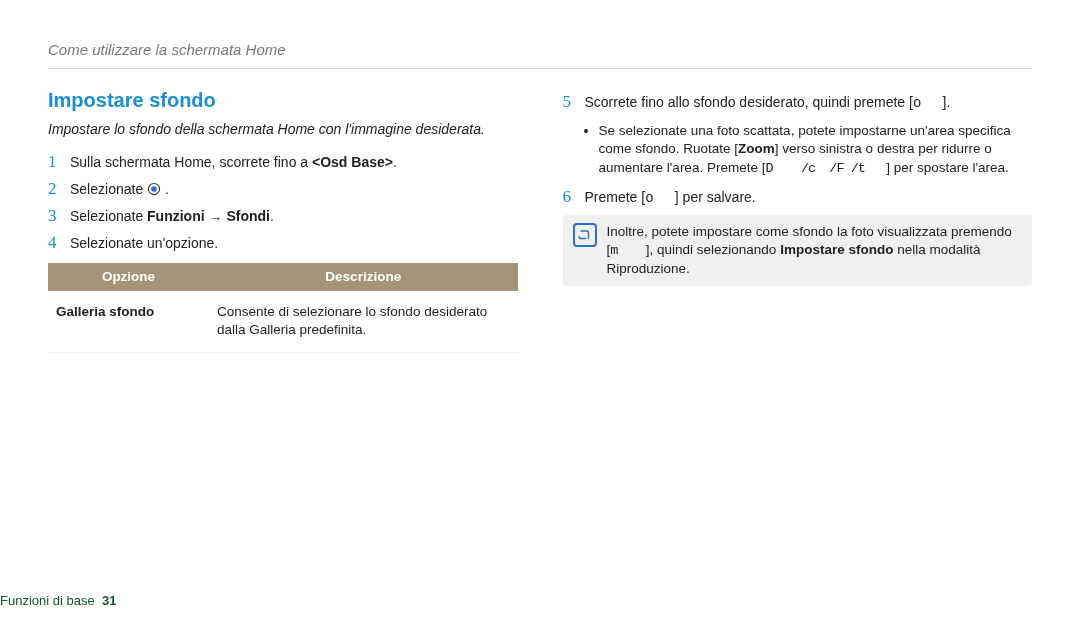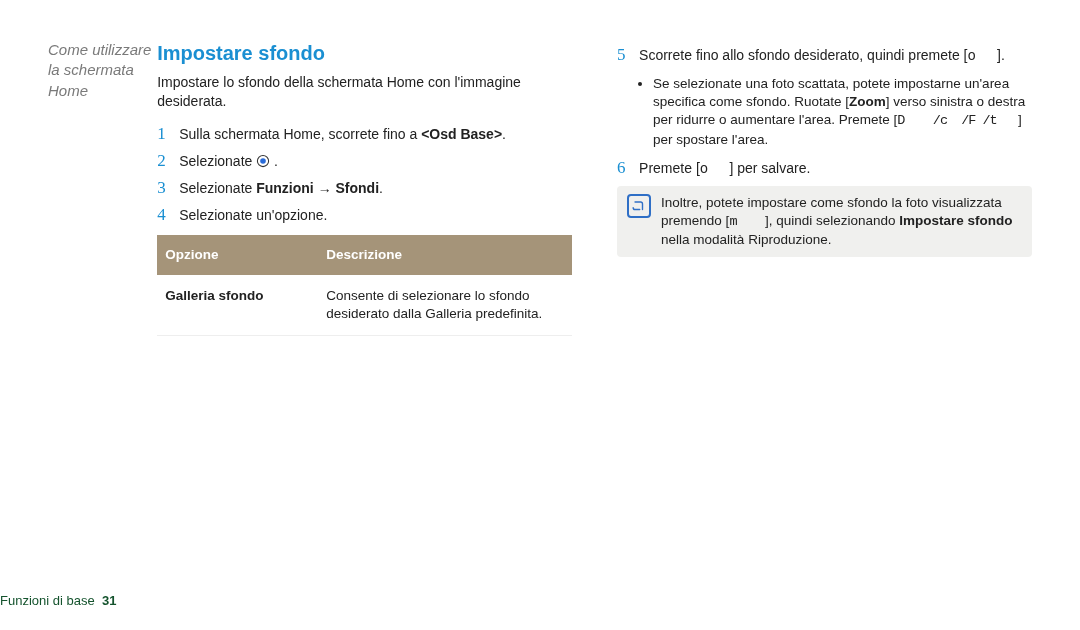--- a/index.html
+++ b/index.html
@@ -10,21 +10,21 @@
     font-family: "Segoe UI", "Myriad Pro", Arial, sans-serif;
     background: #fff;
     color: #222;
     font-size: 14px;
     line-height: 1.35;
     position: relative;
   }
   .page {
     padding: 40px 48px 0 48px;
     display: flex;
-    flex-direction: row;
+    flex-direction: column;
     height: 100%;
     box-sizing: border-box;
   }
   .header-line {
     color: #7a7a7a;
     font-size: 15px;
     font-style: italic;
     margin-bottom: 8px;
   }
   .rule {
@@ -41,20 +41,21 @@
     min-width: 0;
   }
   h2.section-title {
     margin: 0 0 6px 0;
     color: #1a8fd2;
     font-size: 20px;
     font-weight: 700;
   }
   .intro {
     margin: 0 0 12px 0;
+    font-style: italic;
   }
   .step {
     display: flex;
     align-items: baseline;
     margin: 4px 0;
   }
   .step-num {
     color: #1a8fd2;
     font-size: 17px;
     width: 22px;
@@ -75,22 +76,22 @@
   table.option-table {
     width: 100%;
     border-collapse: collapse;
     margin-top: 8px;
     font-size: 13.5px;
   }
   table.option-table th {
     background: #a59479;
     color: #fff;
     font-weight: 600;
-    text-align: left;
-    padding: 11px 8px;
+    text-align: center;
+    padding: 5px 8px;
   }
   table.option-table td {
     padding: 12px 8px;
     vertical-align: top;
     border-bottom: 1px solid #eee;
   }
   table.option-table td.opt-name {
     font-weight: 700;
     width: 145px;
   }

